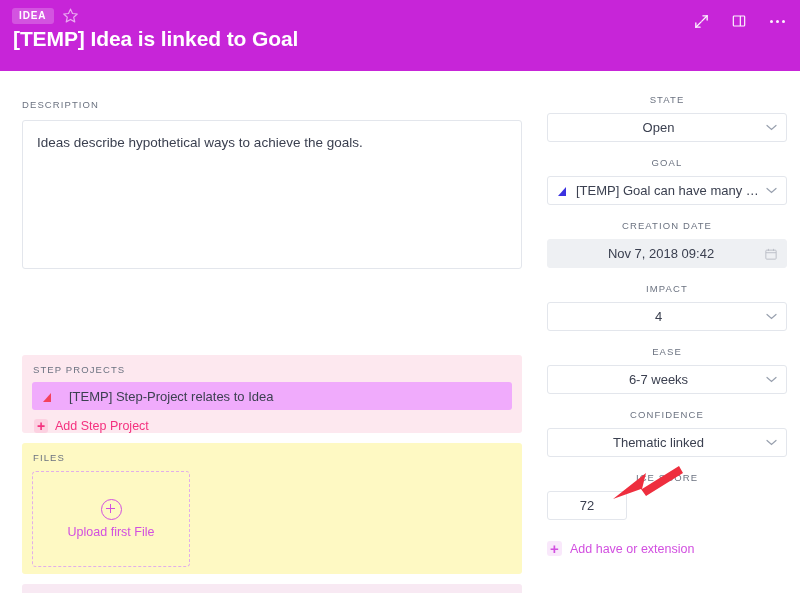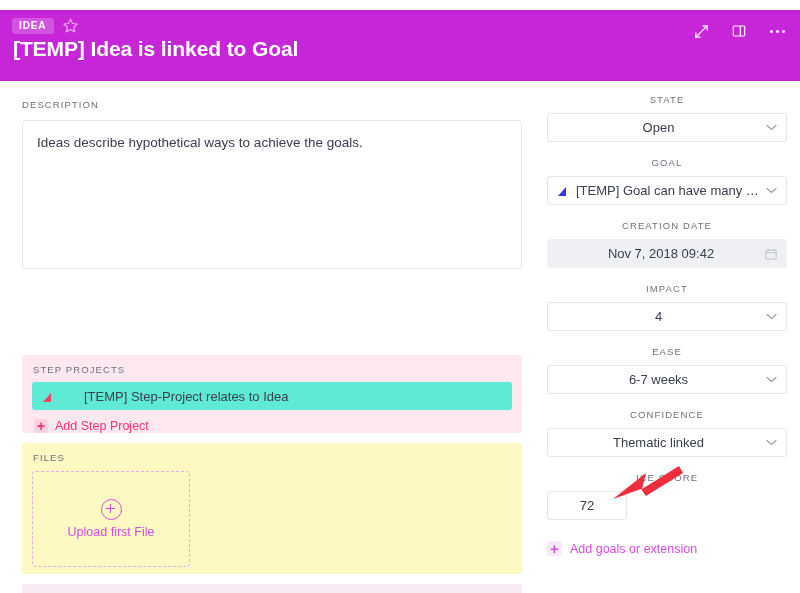--- a/index.html
+++ b/index.html
@@ -17,21 +17,20 @@
   }
 
   
   .header {
     position: absolute;
     left: 0; top: 0;
     width: 800px;
     height: 71px;
     background: #c725d8;
     box-sizing: border-box;
-    margin-top: 10px;
   }
   .header-top {
     position: absolute;
     left: 12px; top: 7px;
     display: flex;
     align-items: center;
     gap: 8px;
   }
   .entity-badge {
     background: rgba(255,255,255,0.22);
@@ -146,29 +145,29 @@
     background: #fde8ef;
     border-radius: 3px;
     box-sizing: border-box;
     padding: 9px 10px 16px 10px;
   }
   .step-panel .sec-label { display: block; margin-left: 1px; }
   .step-row {
     margin-top: 7px;
     width: 480px;
     height: 28px;
-    background: #5eead4;
+    background: #f0abfc;
     border-radius: 3px;
     display: flex;
     align-items: center;
     padding: 0 10px;
     box-sizing: border-box;
     font-size: 13px;
     color: #3b4050;
-    gap: 32px;
+    gap: 17px;
   }
   .flag-red {
     width: 10px; height: 11px;
     display: block;
   }
   .add-link {
     margin-top: 9px;
     display: flex;
     align-items: center;
     gap: 7px;
@@ -488,21 +487,21 @@
 
     <div class="field" style="top:401px;">
       <span class="sec-label">ICE SCORE</span>
       <div class="field-input narrow">
         <span class="field-value">72</span>
       </div>
     </div>
 
     <div class="add-field-link">
       <span class="plus-box-purple">+</span>
-      <span>Add goals or extension</span>
+      <span>Add have or extension</span>
     </div>
 
   </div>
 </div>
 
 <svg class="arrow-overlay" viewBox="0 0 800 593">
   <g fill="#ee2e3e">
     <path d="M613 499 L646 473 L642 489 L679 466 L683 473 L646 496 L641 489 Z"></path>
   </g>
 </svg>

